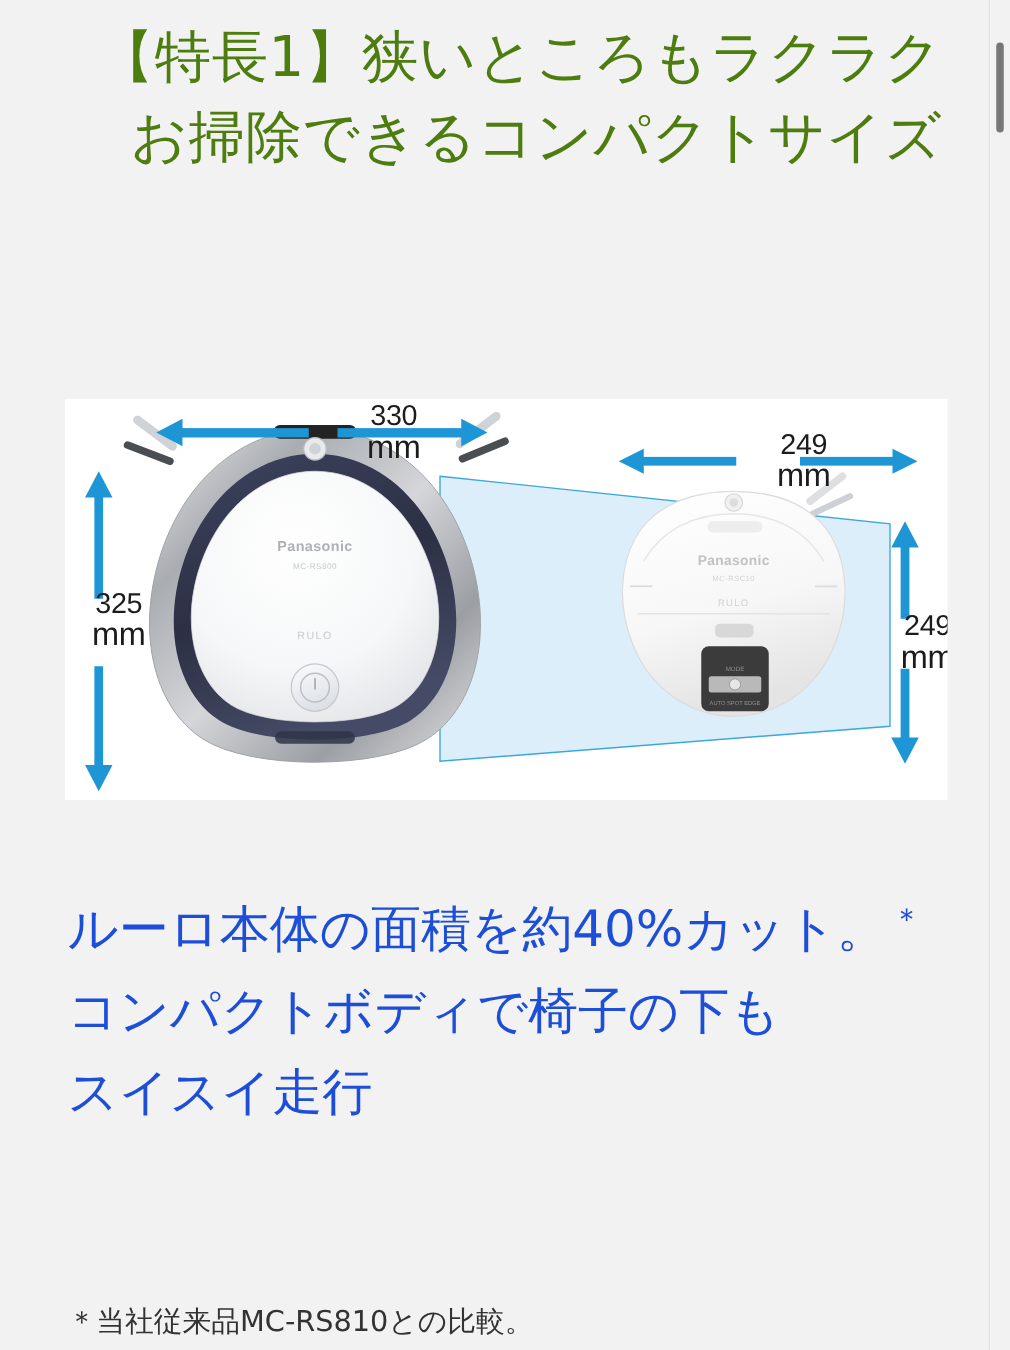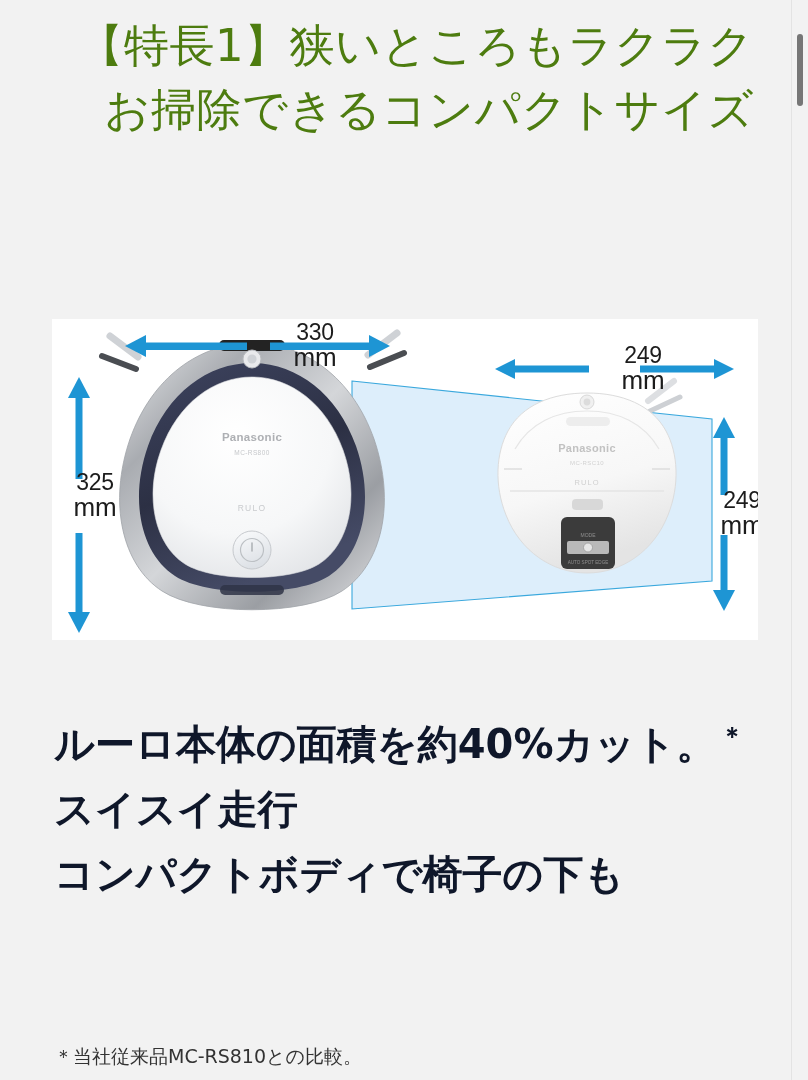--- a/index.html
+++ b/index.html
@@ -84,38 +84,37 @@
   .dim-249right { left: 645px; top: 170px; width: 90px; }
 
   
   .body-copy {
     position: absolute;
     left: 54px;
     top: 712px;
     width: 700px;
     font-size: 40px;
     line-height: 1.62;
-    color: #0f172a;
+    color: #1d4ed8;
     font-family: "DejaVu Sans", "Liberation Sans", sans-serif;
-    font-weight: bold;
   }
   .body-copy p { margin: 0; }
   .body-copy .asterisk {
     font-size: 24px;
     vertical-align: 14px;
     margin-left: 4px;
   }
 
   
   .footnote {
     position: absolute;
     left: 54px;
     top: 1044px;
     width: 700px;
-    font-size: 19px;
+    font-size: 23px;
     line-height: 1.3;
     color: #333;
     font-family: "DejaVu Sans", "Liberation Sans", sans-serif;
     white-space: nowrap;
   }
 
   
   .scroll-track {
     position: absolute;
     right: 0;
@@ -318,22 +317,22 @@
     </div>
 
     <div class="dim-label dim-249right">
       <span class="num">249</span>
       <span class="unit">mm</span>
     </div>
   </div>
 
   <div class="body-copy">
     <p><span>ルーロ本体の面積を約40%カット。</span><span class="asterisk">＊</span></p>
+    <p>コンパクトボディで椅子の下も</p>
     <p>スイスイ走行</p>
-    <p>コンパクトボディで椅子の下も</p>
   </div>
 
   <div class="footnote">＊当社従来品MC-RS810との比較。</div>
 
 </div>
 
 <div class="scroll-track">
   <div class="scroll-thumb"></div>
 </div>
 

